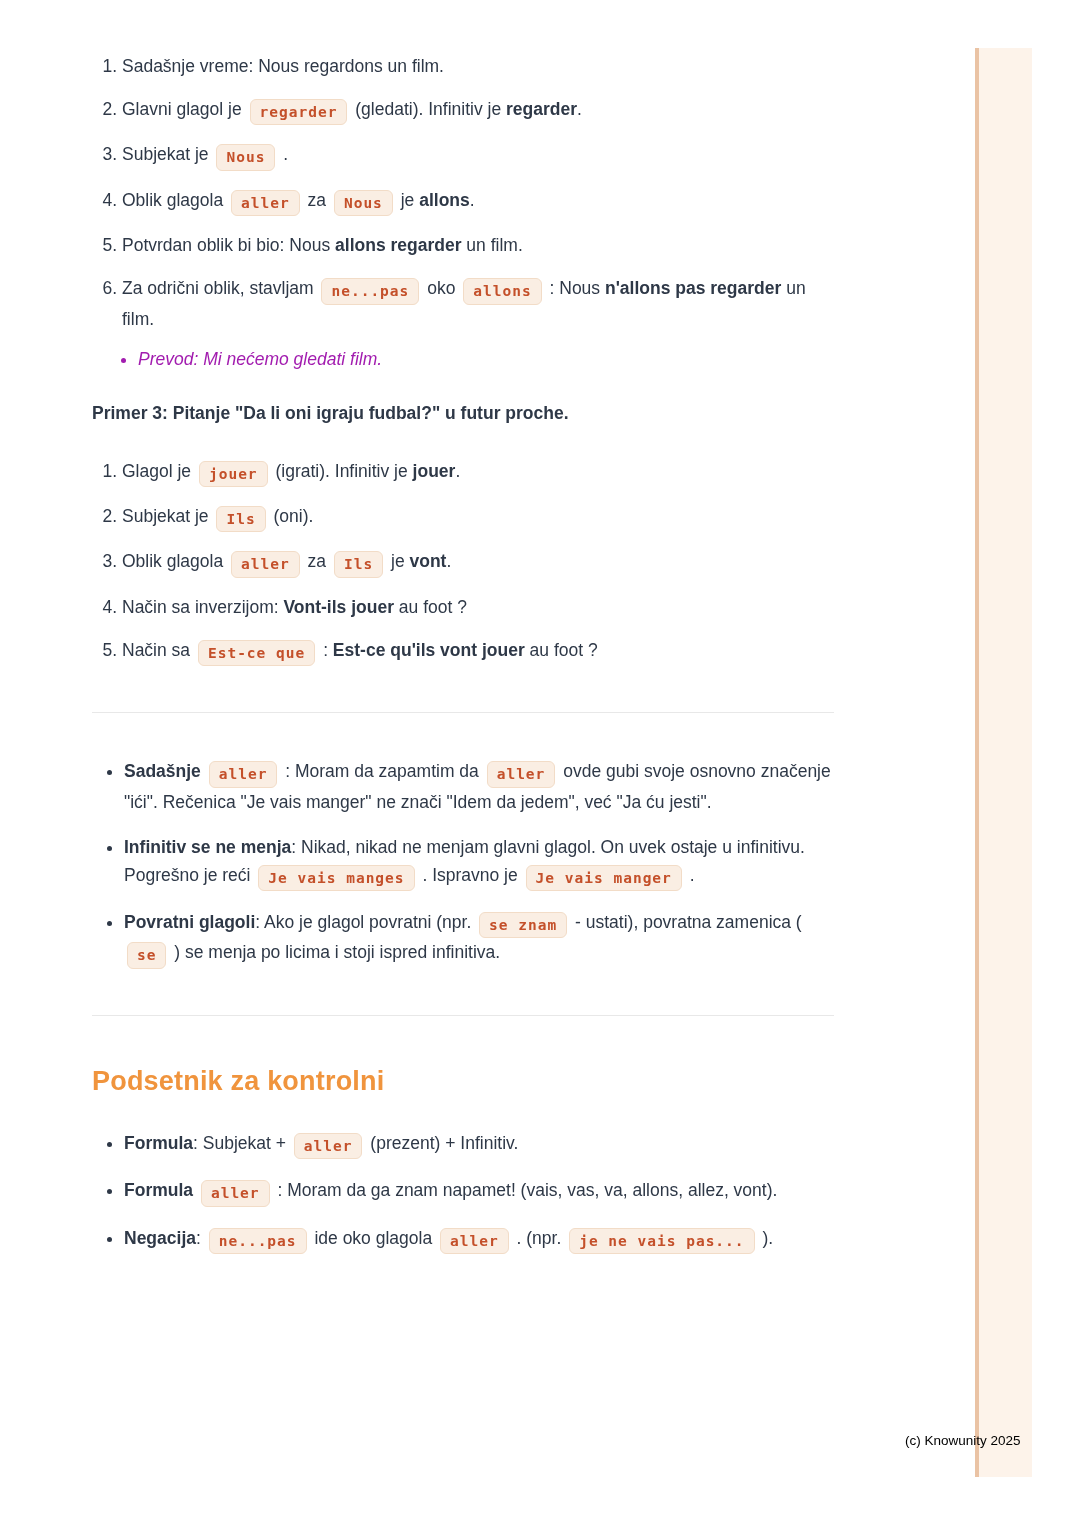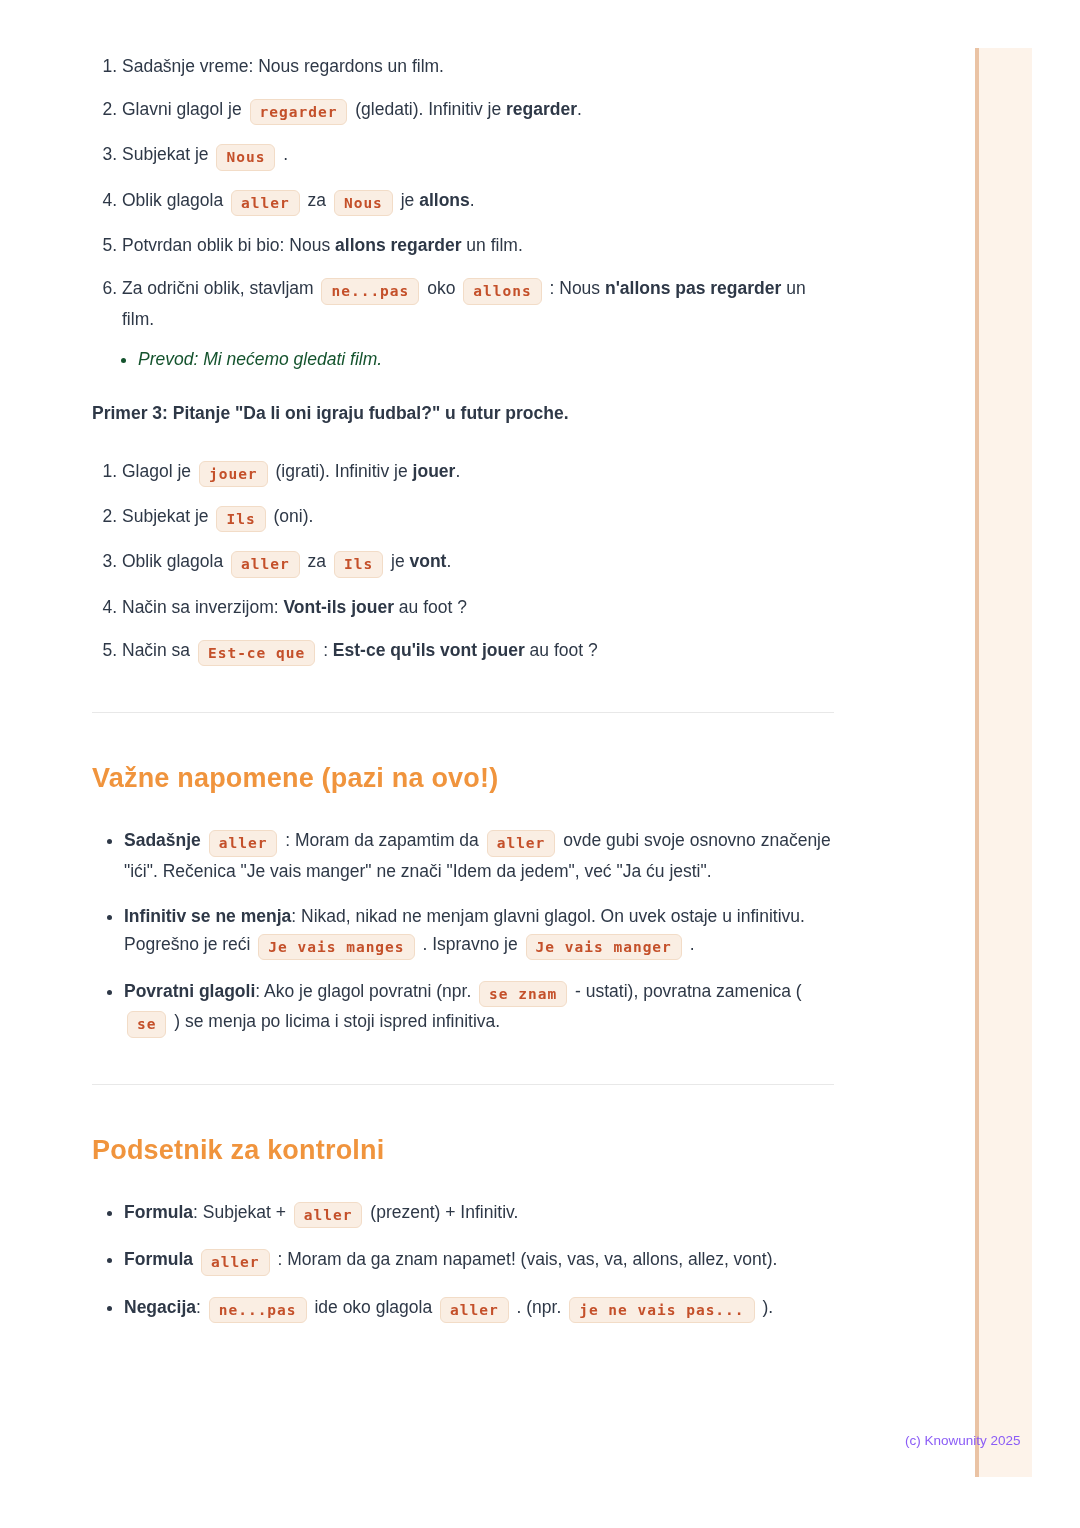--- a/index.html
+++ b/index.html
@@ -28,21 +28,21 @@
     margin: 0 0 14px;
     padding-left: 32px;
     list-style: disc;
   }
   ul[data-name="bullet-list"] > li { margin-bottom: 17px; }
   ul.sub { margin: 12px 0 0; padding-left: 16px; }
   ol ul.sub { list-style: disc; }
   ul ul.sub { list-style: circle; }
   ul.sub > li { margin-bottom: 15px; }
   ul.sub > li:last-child { margin-bottom: 0; }
-  li.prevod { font-style: italic; color: #14532d; }
+  li.prevod { font-style: italic; color: #a21caf; }
   strong { font-weight: bold; color: #2e3847; }
   p[data-name="example-title"] {
     margin: 26px 0 30px;
     font-weight: bold;
   }
   h2[data-name="section-heading"] {
     color: #f0943d;
     font-size: 27px;
     font-weight: bold;
     margin: 38px 0 26px;
@@ -73,21 +73,21 @@
     position: absolute;
     left: 975px; top: 48px;
     width: 53px; height: 1429px;
     background: #fdf3ea;
     border-left: 4px solid #eac3a4;
   }
   .watermark {
     position: absolute;
     left: 905px; top: 1433px;
     font-size: 13.5px;
-    color: #8b5cf6;
+    color: #000000;
     z-index: 2;
     white-space: nowrap;
   }
 </style>
 </head>
 <body>
 
 <div class="page" data-name="document-page">
   <div class="stripe" data-name="page-edge-stripe"></div>
   <div class="content" id="content" data-name="document-content">
@@ -103,21 +103,20 @@
       </ol>
       <p data-name="example-title"><strong data-name="bold-text">Primer 3: Pitanje "Da li oni igraju fudbal?" u futur proche.</strong></p>
       <ol data-name="numbered-list">
         <li data-name="list-item">Glagol je <code data-name="code-chip">jouer</code> (igrati). Infinitiv je <strong data-name="bold-text">jouer</strong>.</li>
         <li data-name="list-item">Subjekat je <code data-name="code-chip">Ils</code> (oni).</li>
         <li data-name="list-item">Oblik glagola <code data-name="code-chip">aller</code> za <code data-name="code-chip">Ils</code> je <strong data-name="bold-text">vont</strong>.</li>
         <li data-name="list-item">Način sa inverzijom: <strong data-name="bold-text">Vont-ils jouer</strong> au foot ?</li>
         <li data-name="list-item">Način sa <code data-name="code-chip">Est-ce que</code> : <strong data-name="bold-text">Est-ce qu'ils vont jouer</strong> au foot ?</li>
       </ol>
       <hr data-name="section-divider">
-      <h2 data-name="section-heading">Važne napomene (pazi na ovo!)</h2>
       <ul data-name="bullet-list">
         <li data-name="list-item"><strong data-name="bold-text">Sadašnje</strong> <code data-name="code-chip">aller</code> : Moram da zapamtim da <code data-name="code-chip">aller</code> ovde gubi svoje osnovno značenje "ići". Rečenica "Je vais manger" ne znači "Idem da jedem", već "Ja ću jesti".</li>
         <li data-name="list-item"><strong data-name="bold-text">Infinitiv se ne menja</strong>: Nikad, nikad ne menjam glavni glagol. On uvek ostaje u infinitivu. Pogrešno je reći <code data-name="code-chip">Je vais manges</code> . Ispravno je <code data-name="code-chip">Je vais manger</code> .</li>
         <li data-name="list-item"><strong data-name="bold-text">Povratni glagoli</strong>: Ako je glagol povratni (npr. <code data-name="code-chip">se znam</code> - ustati), povratna zamenica ( <code data-name="code-chip">se</code> ) se menja po licima i stoji ispred infinitiva.</li>
       </ul>
       <hr data-name="section-divider">
       <h2 data-name="section-heading">Podsetnik za kontrolni</h2>
       <ul data-name="bullet-list">
         <li data-name="list-item"><strong data-name="bold-text">Formula</strong>: Subjekat + <code data-name="code-chip">aller</code> (prezent) + Infinitiv.</li>
         <li data-name="list-item"><strong data-name="bold-text">Formula</strong> <code data-name="code-chip">aller</code> : Moram da ga znam napamet! (vais, vas, va, allons, allez, vont).</li>

